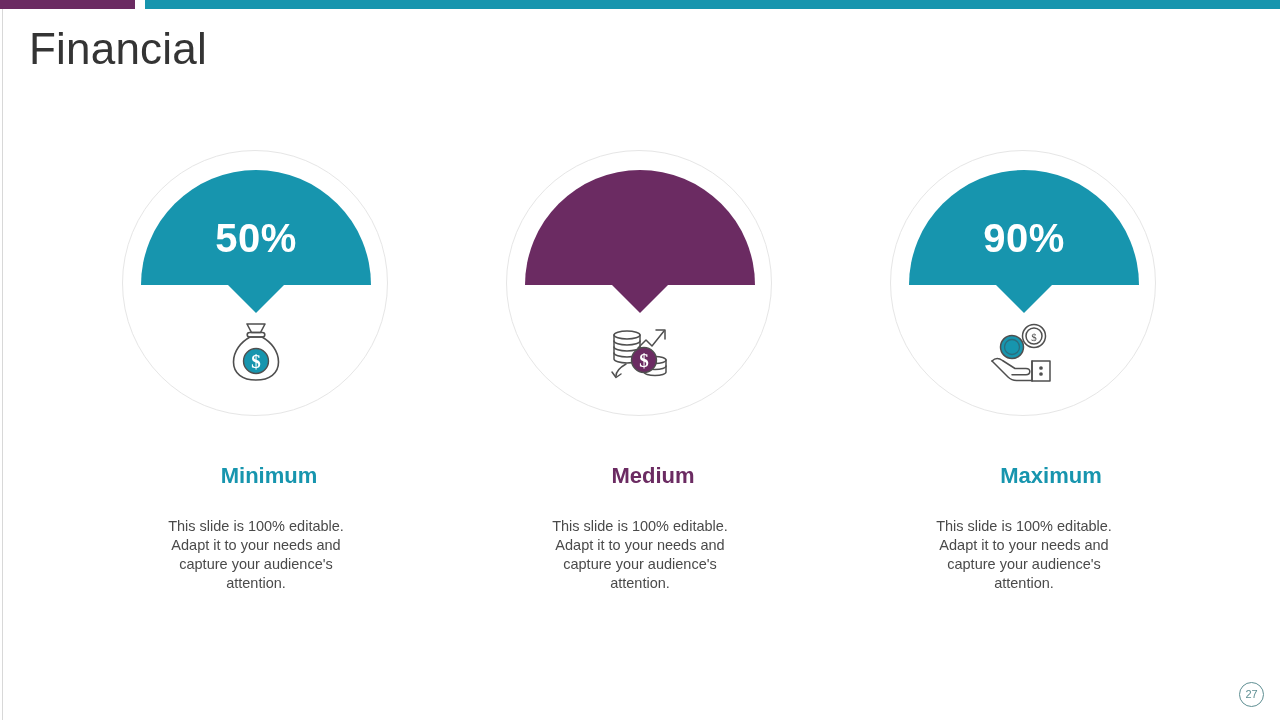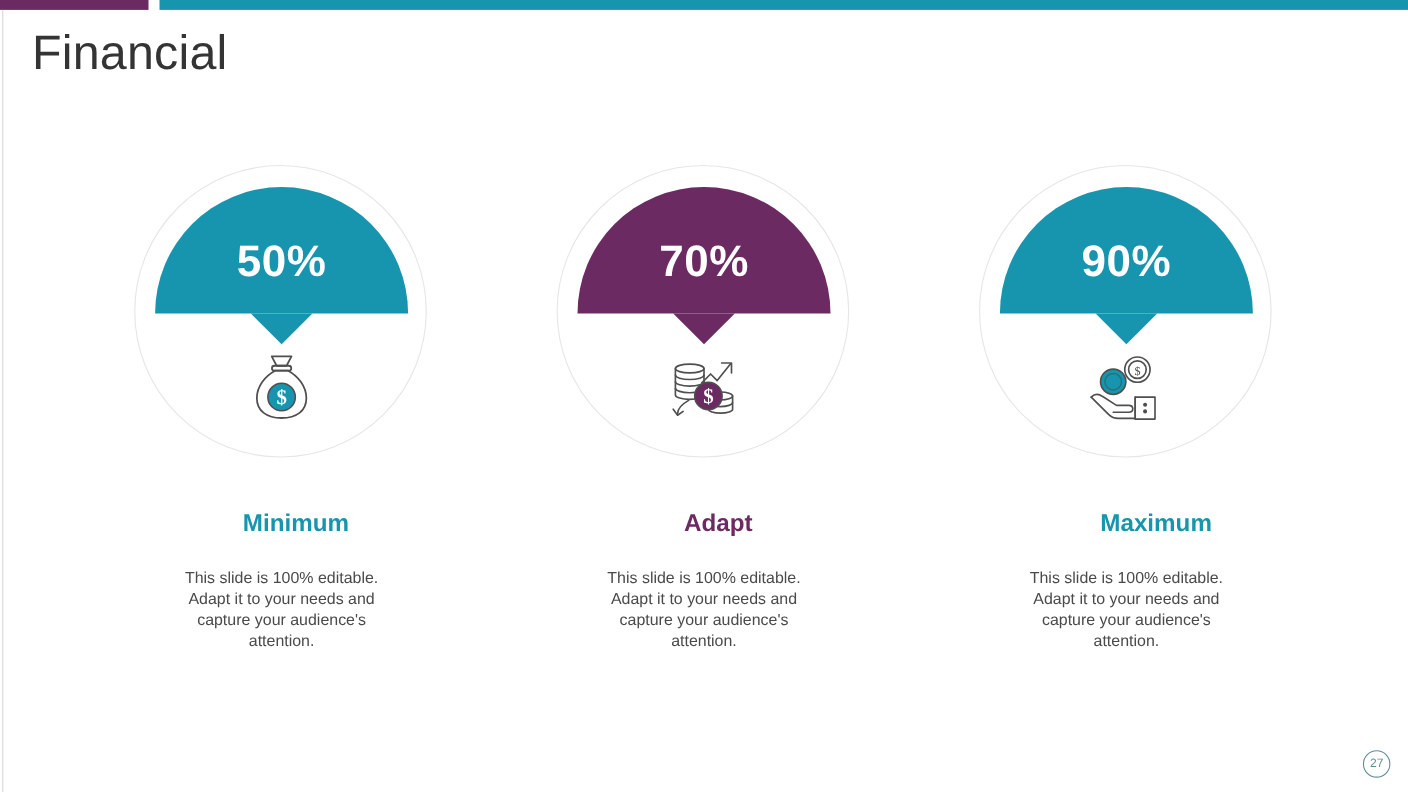--- a/index.html
+++ b/index.html
@@ -198,21 +198,20 @@
     </div>
     <div class="col-title" style="color:#1795AE;">Minimum</div>
     <div class="col-body">This slide is 100% editable. Adapt it to your needs and capture your audience's attention.</div>
   </div>
 
   <div class="column">
     <div class="gauge">
       <div class="gauge-ring"></div>
       <div class="gauge-dome" style="background:#6B2B62;"></div>
       <div class="gauge-pointer" style="border-top-color:#6B2B62;"></div>
-      <div class="gauge-value">70%</div>
       <div class="gauge-icon">
         <svg viewBox="0 0 72 66" width="72" height="66">
           <g fill="none" stroke="#4f4f4f" stroke-width="1.5" stroke-linejoin="round" stroke-linecap="round">
 
             <ellipse cx="23" cy="15" rx="13" ry="4"></ellipse>
             <path d="M10 15 L10 21 C10 23.2 15.8 25 23 25 C30.2 25 36 23.2 36 21 L36 15"></path>
             <path d="M10 21 L10 27 C10 29.2 15.8 31 23 31 C30.2 31 36 29.2 36 27 L36 21"></path>
             <path d="M10 27 L10 33 C10 35.2 15.8 37 23 37 C30.2 37 36 35.2 36 33 L36 27"></path>
             <path d="M10 33 L10 39 C10 41.2 15.8 43 23 43 C30.2 43 36 41.2 36 39 L36 33"></path>
 
@@ -224,21 +223,21 @@
             <polyline points="52,10 61,10 61,19"></polyline>
 
             <path d="M22 44 C15 48 12 52 12 56"></path>
             <polyline points="8,52 12,57.5 17,54"></polyline>
           </g>
           <circle cx="40" cy="40" r="12.5" fill="#6B2B62" stroke="#4f4f4f" stroke-width="1.4"></circle>
           <text x="40" y="46.5" text-anchor="middle" font-family="'Liberation Serif', serif" font-size="19" font-weight="bold" fill="#ffffff">$</text>
         </svg>
       </div>
     </div>
-    <div class="col-title" style="color:#6B2B62;">Adapt</div>
+    <div class="col-title" style="color:#6B2B62;">Medium</div>
     <div class="col-body">This slide is 100% editable. Adapt it to your needs and capture your audience's attention.</div>
   </div>
 
   <div class="column">
     <div class="gauge">
       <div class="gauge-ring"></div>
       <div class="gauge-dome" style="background:#1795AE;"></div>
       <div class="gauge-pointer" style="border-top-color:#1795AE;"></div>
       <div class="gauge-value">90%</div>
       <div class="gauge-icon">

